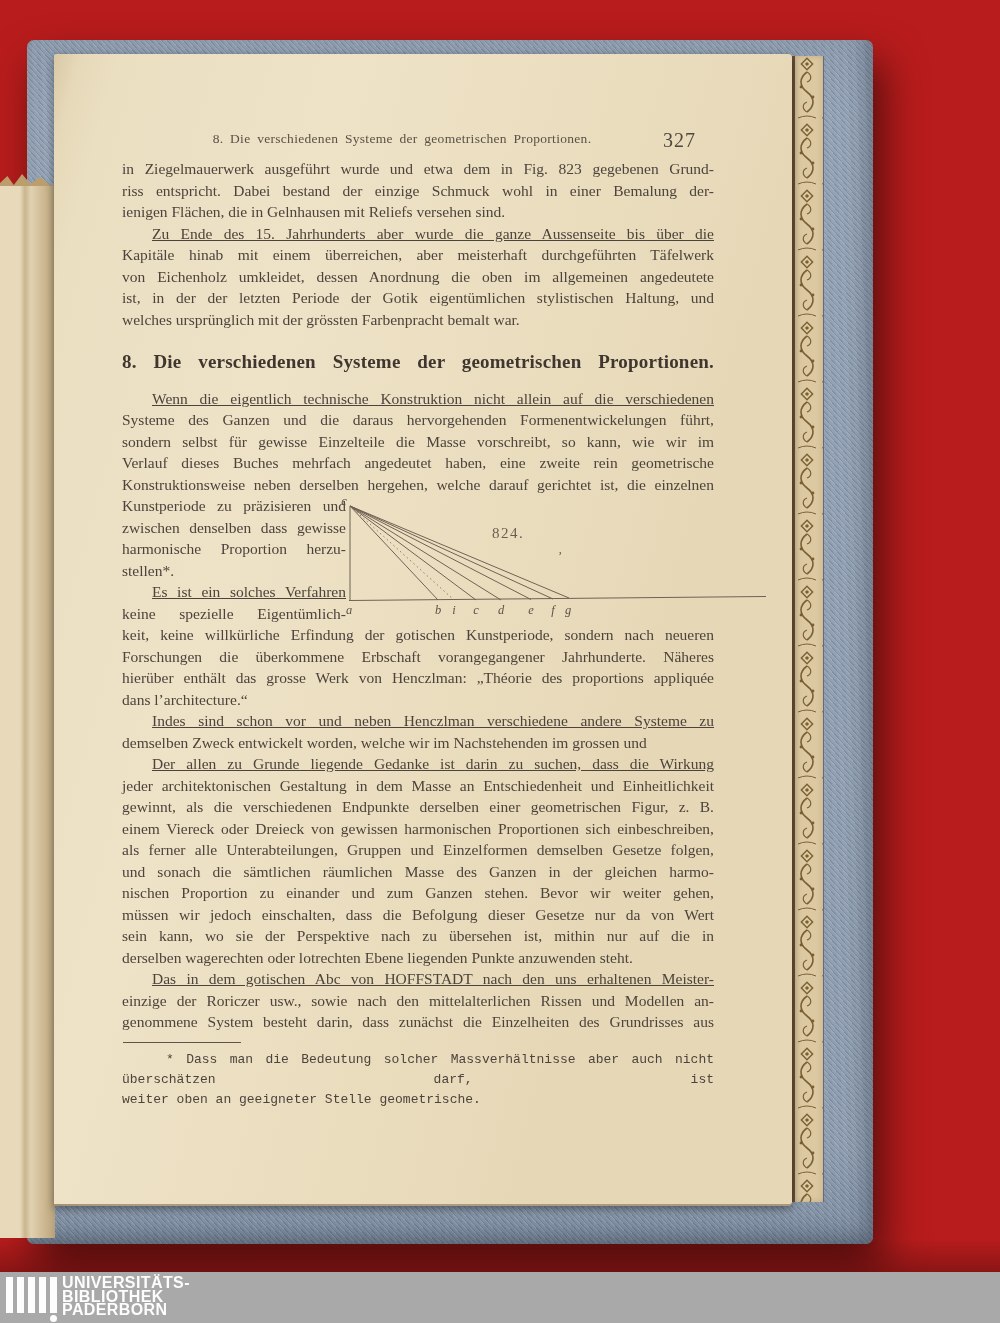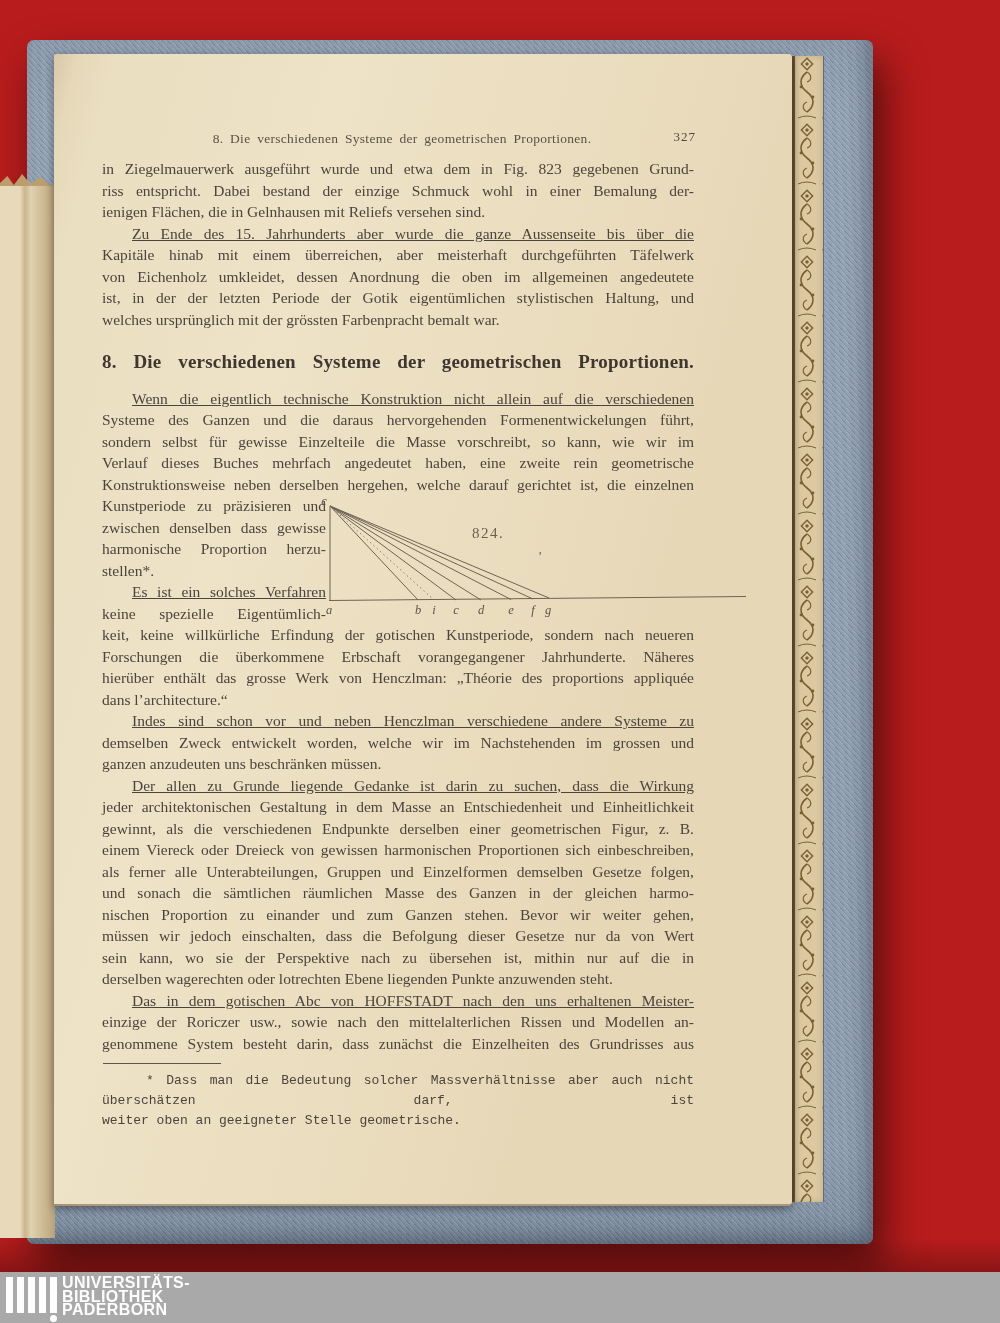--- a/index.html
+++ b/index.html
@@ -23,22 +23,22 @@
              background:linear-gradient(90deg,#e7d9ba 0 20px,#cab58e 25px,#e0d2b1 31px,#d3c09a 40px,#c2ad85 50px,#b5a07a 55px);}
   .torn{position:absolute;left:0;top:172px;width:92px;height:20px;background:#bb9e6c;
         clip-path:polygon(0 55%,8% 20%,15% 65%,24% 10%,33% 60%,44% 25%,55% 70%,66% 30%,78% 75%,90% 45%,100% 90%,100% 100%,0 100%);}
   
   .page{position:absolute;left:54px;top:54px;width:738px;height:1150px;
         background:linear-gradient(105deg,#d9c8a6 0px,#e6d9b9 26px,#ebdfc2 64px,#eee2c7 290px,#eaddbe 560px,#e6d8b7 738px);
         border-radius:2px 4px 4px 2px;border-bottom:2px solid rgba(96,74,50,.45);
         box-shadow:0 3px 8px rgba(0,0,0,.4);}
   .runhead{position:absolute;left:52px;top:77px;width:592px;height:20px;color:#5a5147;
            font-size:13.5px;letter-spacing:.3px;word-spacing:3px;text-align:center;}
-  .pagenum{position:absolute;right:2px;top:-2px;font-size:13px;letter-spacing:1px;color:#50483e;}
-  .content{position:absolute;left:48px;top:104px;width:592px;color:#4c443c;
+  .pagenum{position:absolute;right:2px;top:-2px;font-size:20px;letter-spacing:1px;color:#50483e;}
+  .content{position:absolute;left:68px;top:104px;width:592px;color:#4c443c;
            font-size:15.5px;line-height:21.5px;}
   .line{min-height:21.5px;}
   .jpara .line{text-align:justify;text-align-last:justify;}
   .endl .line:last-child{text-align-last:left;}
   .ind .line:first-child{text-indent:30px;text-decoration:underline;}
   .heading{font-weight:bold;font-size:19px;color:#3f372f;letter-spacing:.2px;
            margin:21px 0 15px 0;text-align:justify;text-align-last:justify;}
   
   .figrow{position:relative;min-height:129px;}
   .leftcol{width:224px;}
@@ -166,21 +166,20 @@
 
       <div class="jpara endl">
           <div class="line">keit, keine willkürliche Erfindung der gotischen Kunstperiode, sondern nach neueren</div>
           <div class="line">Forschungen die überkommene Erbschaft vorangegangener Jahrhunderte.  Näheres</div>
           <div class="line">hierüber enthält das grosse Werk von Henczlman: „Théorie des proportions appliquée</div>
           <div class="line">dans l’architecture.“</div>
         </div>
       <div class="jpara endl ind">
           <div class="line">Indes sind schon vor und neben Henczlman verschiedene andere Systeme zu</div>
           <div class="line">demselben Zweck entwickelt worden, welche wir im Nachstehenden im grossen und</div>
-          <div class="line">ganzen anzudeuten uns beschränken müssen.</div>
         </div>
       <div class="jpara endl ind">
           <div class="line">Der allen zu Grunde liegende Gedanke ist darin zu suchen, dass die Wirkung</div>
           <div class="line">jeder architektonischen Gestaltung in dem Masse an Entschiedenheit und Einheitlichkeit</div>
           <div class="line">gewinnt, als die verschiedenen Endpunkte derselben einer geometrischen Figur, z. B.</div>
           <div class="line">einem Viereck oder Dreieck von gewissen harmonischen Proportionen sich einbeschreiben,</div>
           <div class="line">als ferner alle Unterabteilungen, Gruppen und Einzelformen demselben Gesetze folgen,</div>
           <div class="line">und sonach die sämtlichen räumlichen Masse des Ganzen in der gleichen harmo-</div>
           <div class="line">nischen Proportion zu einander und zum Ganzen stehen.  Bevor wir weiter gehen,</div>
           <div class="line">müssen wir jedoch einschalten, dass die Befolgung dieser Gesetze nur da von Wert</div>

